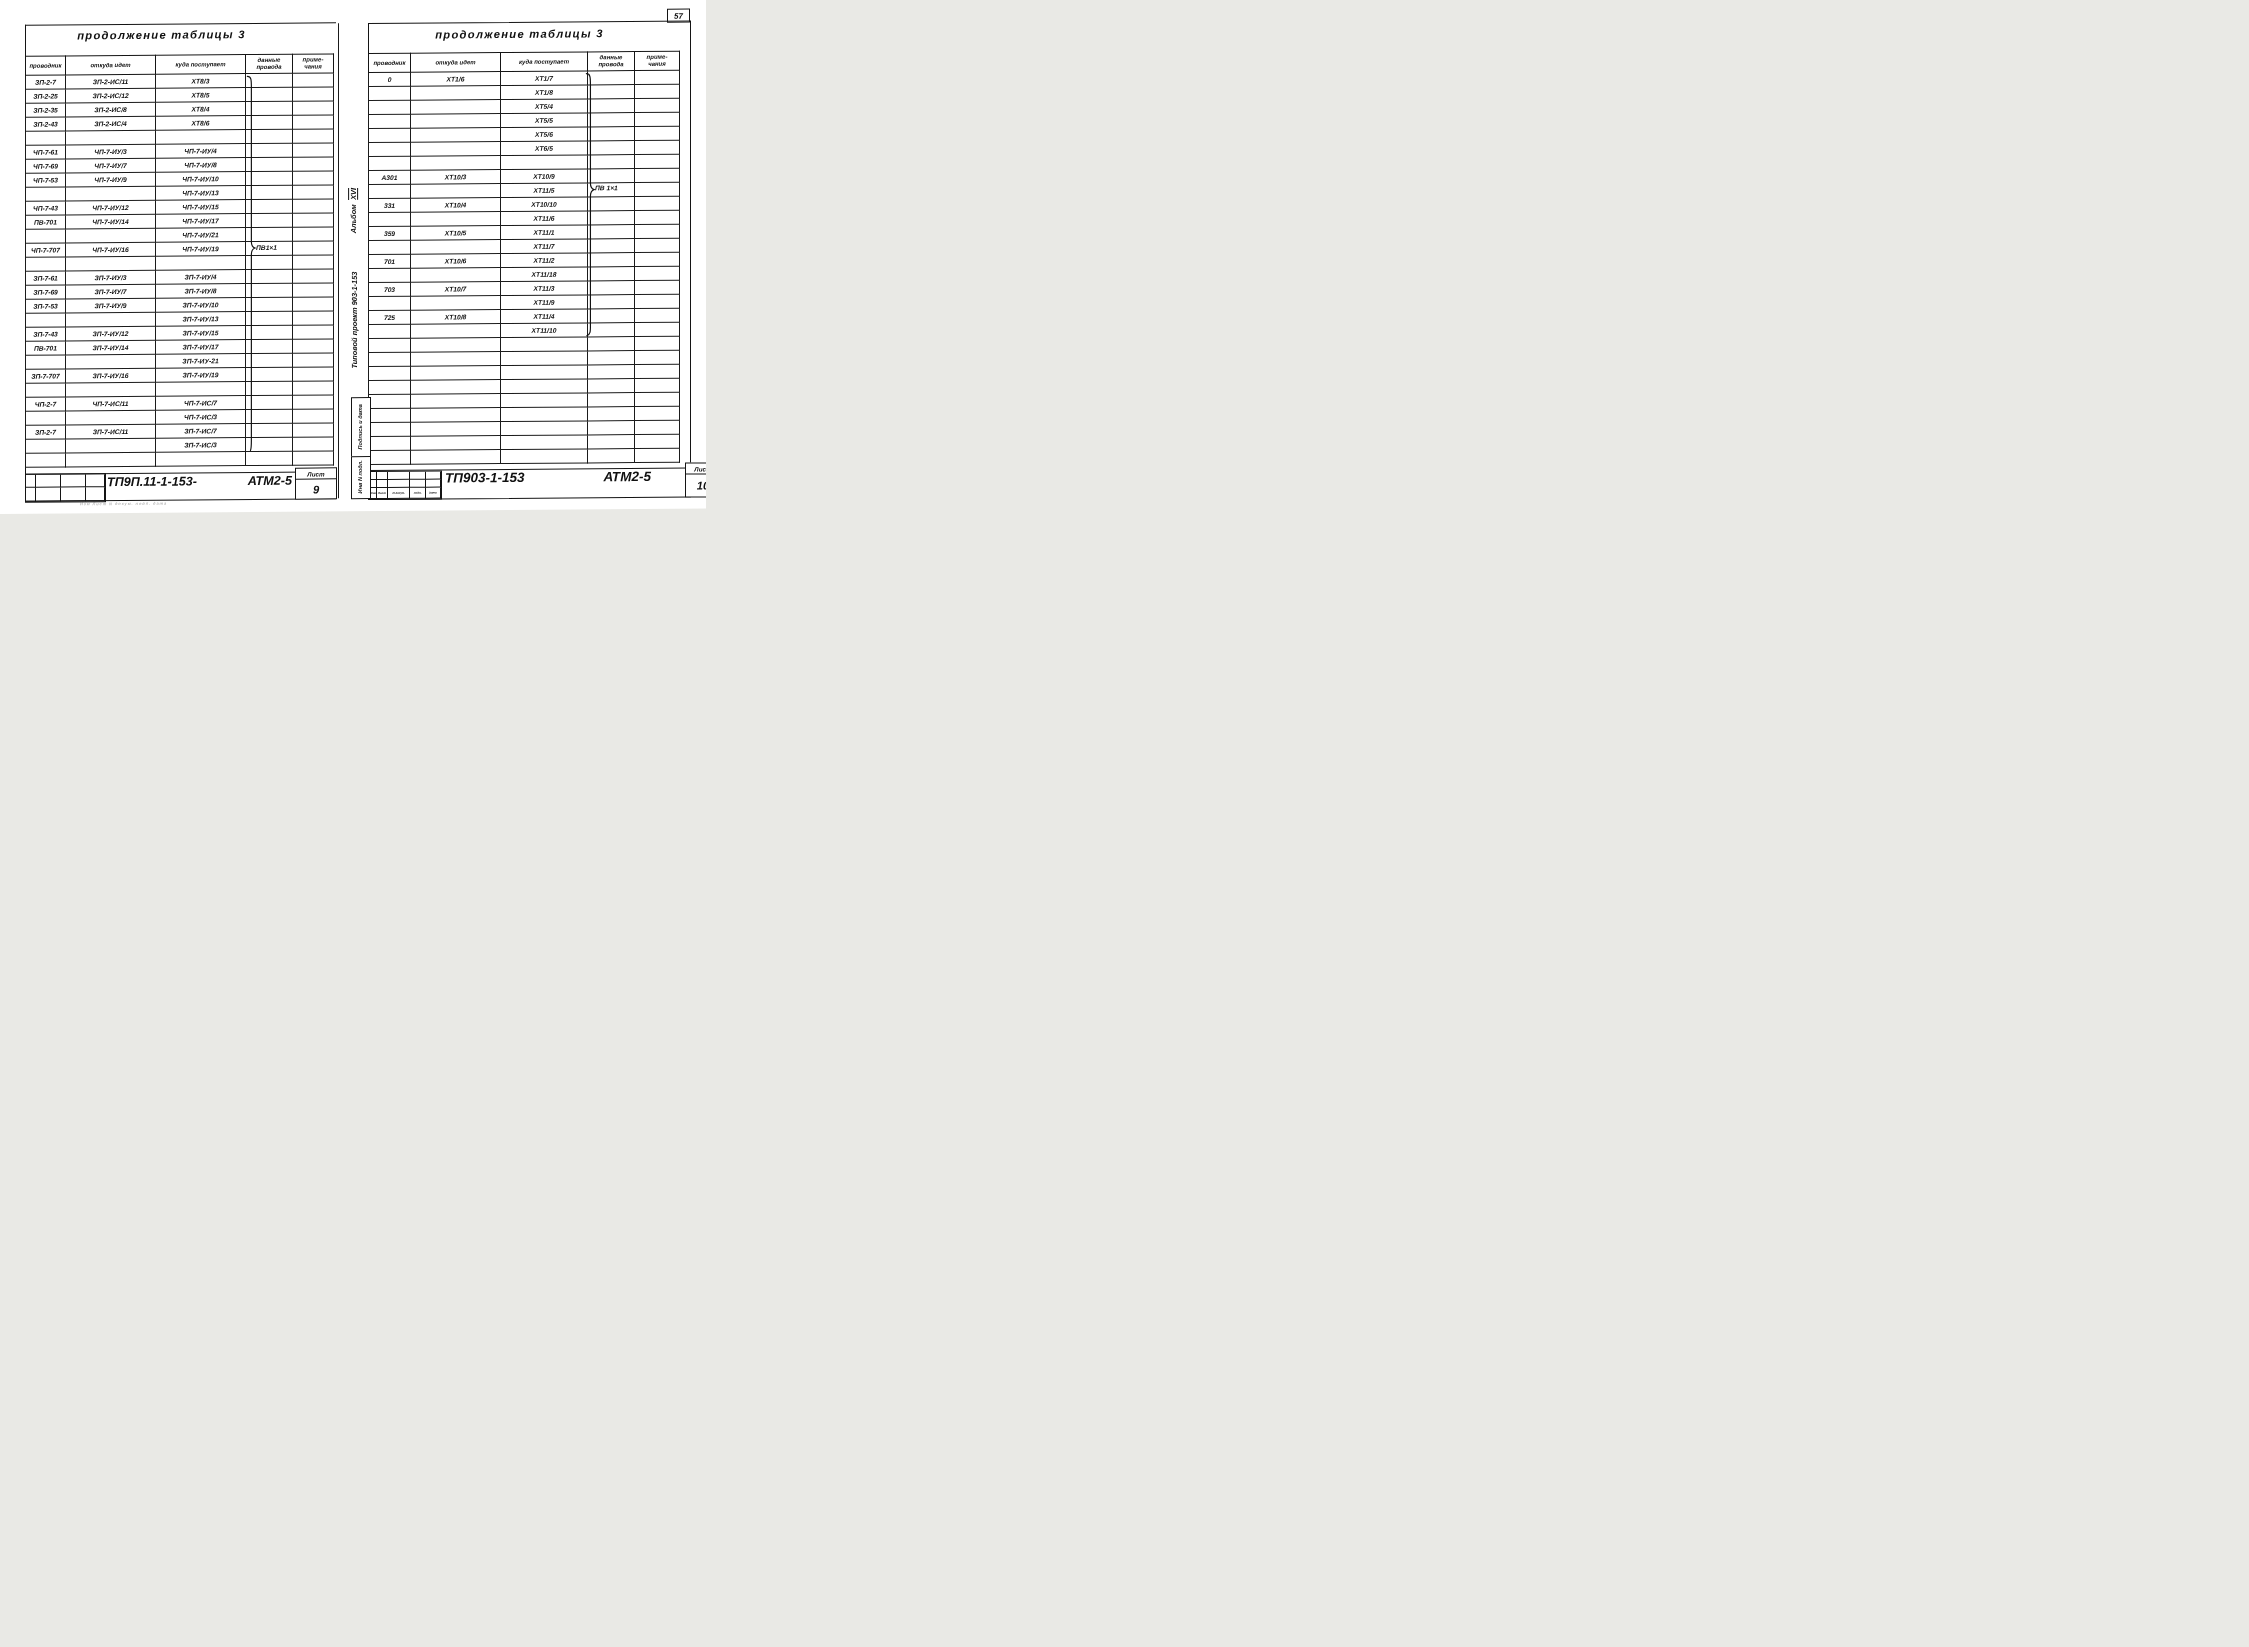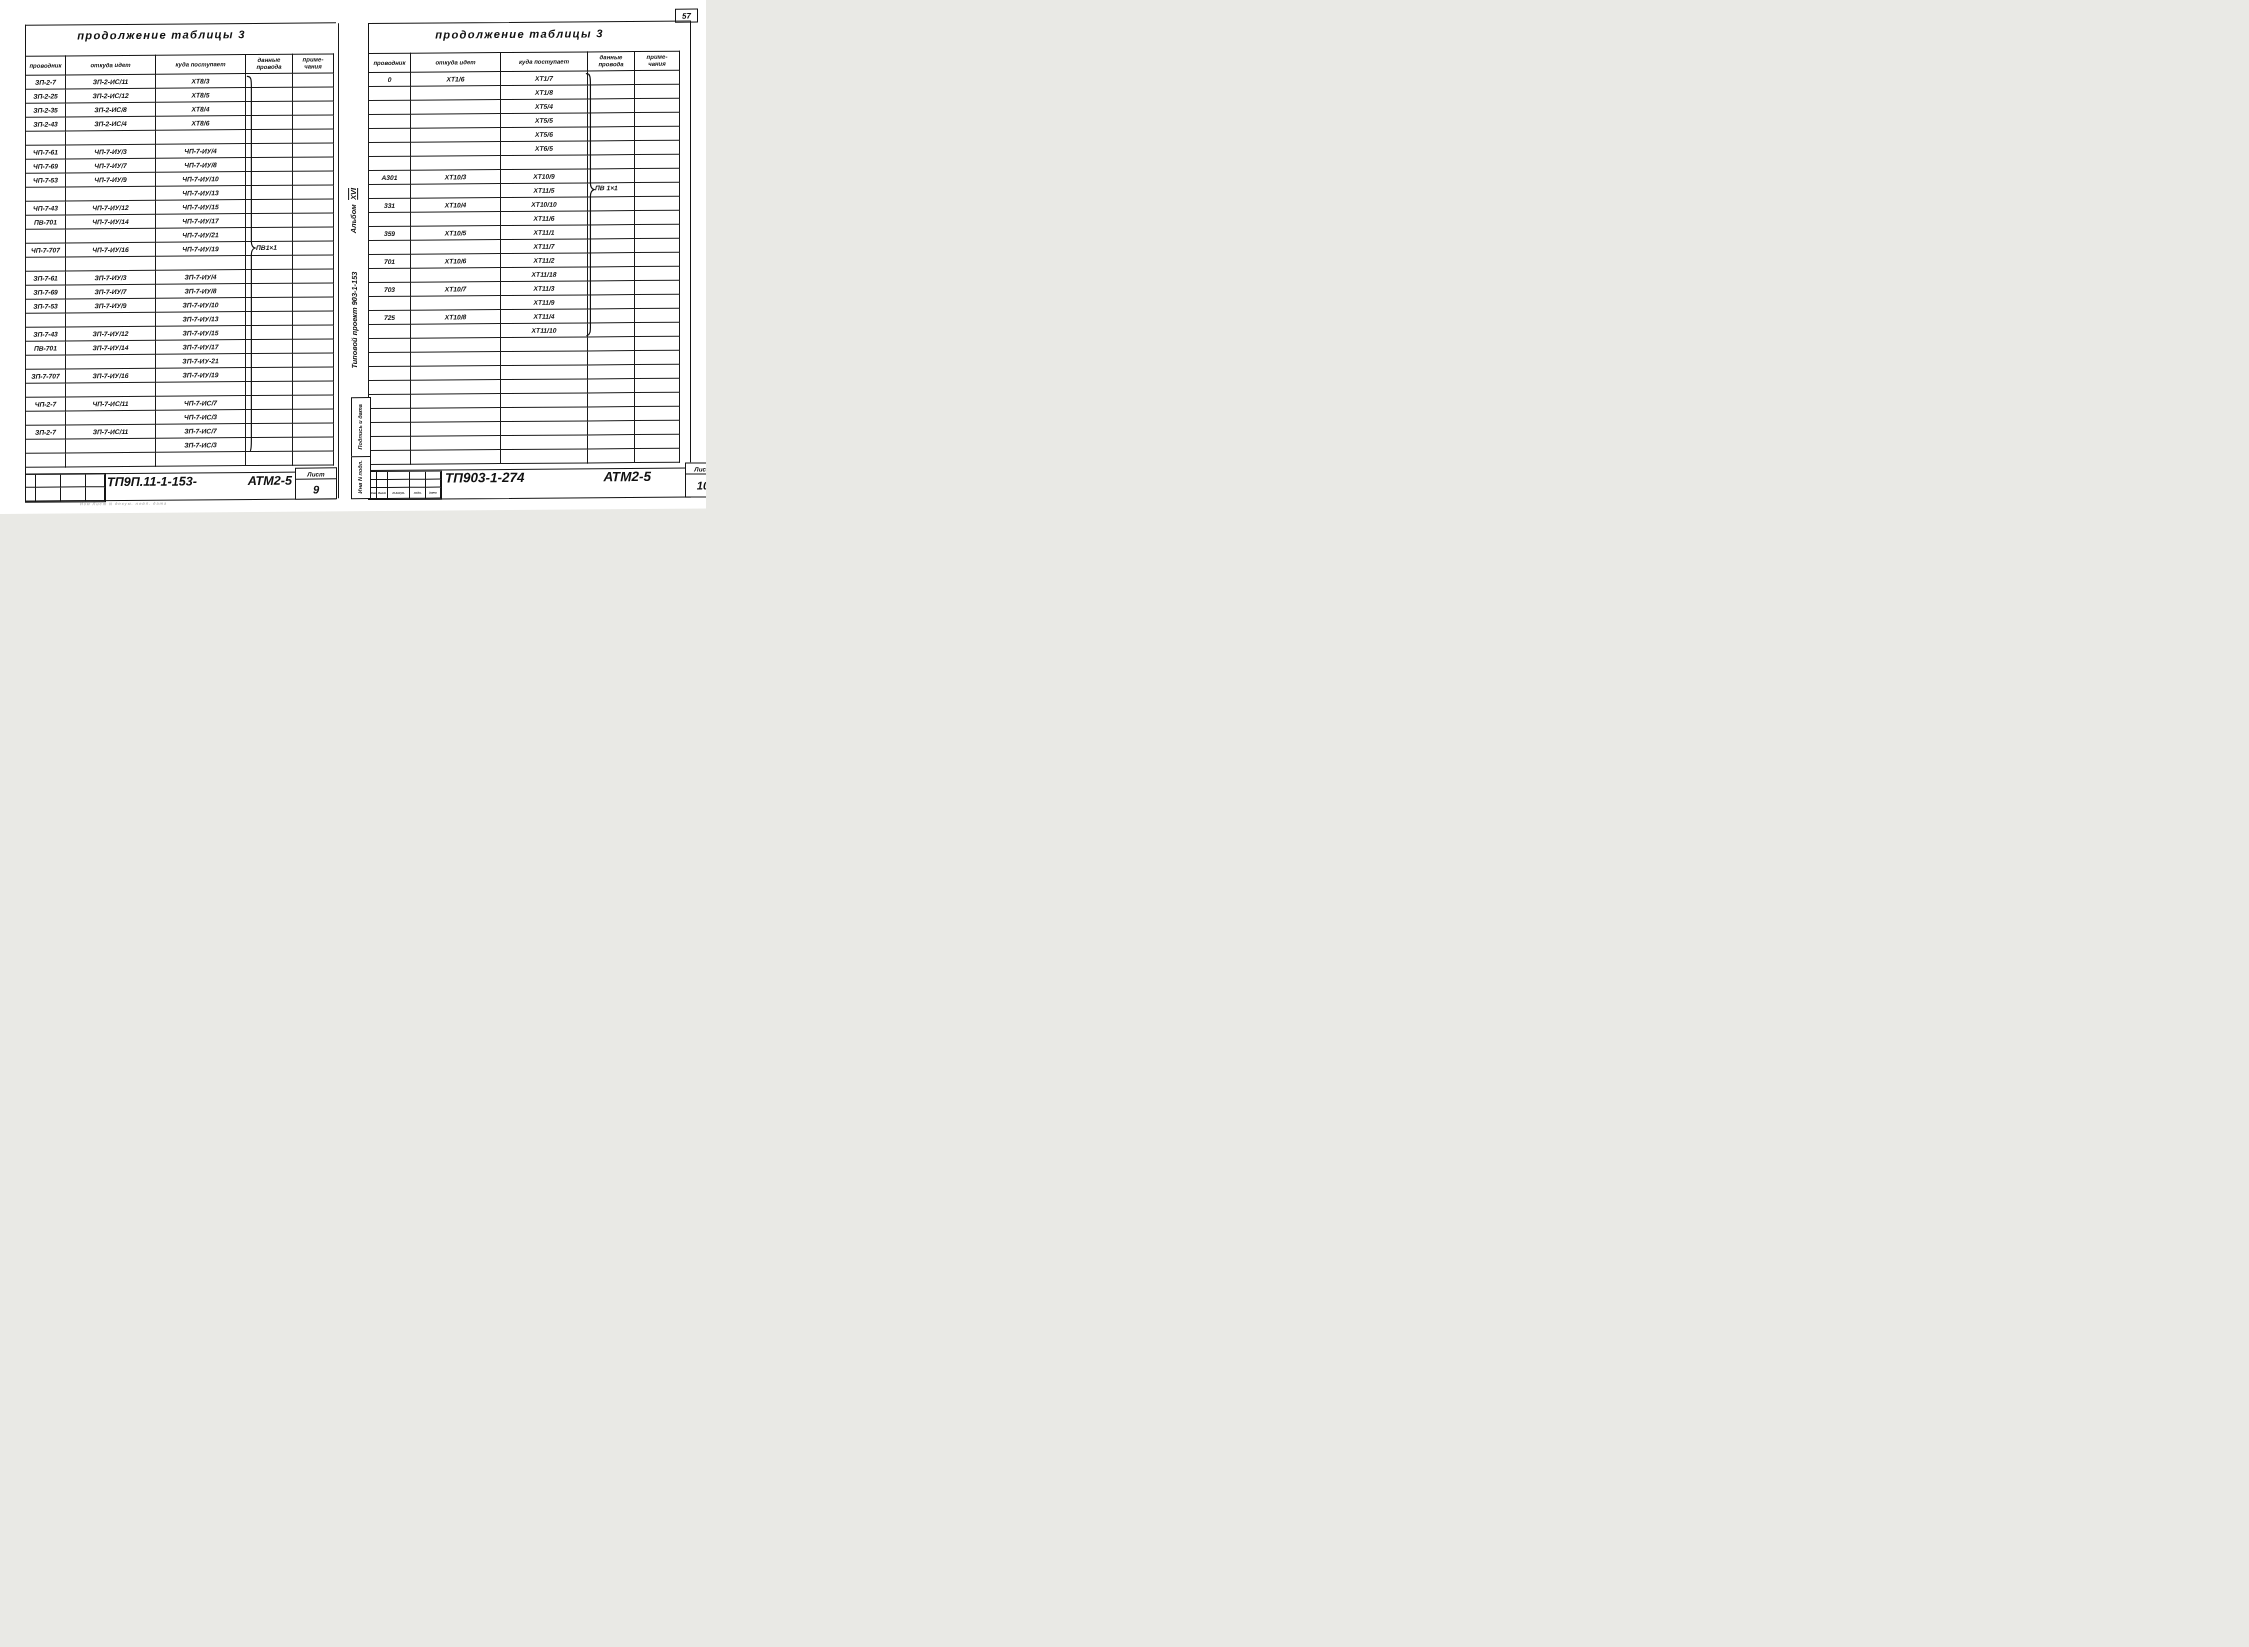--- a/index.html
+++ b/index.html
@@ -53,21 +53,21 @@
   #sheetbox-left{left:295px;top:470px;width:40px;height:30px;}
   #sheetbox-right{left:653px;top:468px;width:34px;height:33px;margin-left:32px;}
   .sheetbox .lbl{height:10.3px;border-bottom:1.1px solid #141414;display:flex;align-items:center;
     justify-content:center;font-style:italic;font-weight:bold;font-size:6.3px;}
   .sheetbox .num{flex:1;display:flex;align-items:center;justify-content:center;
     font-style:italic;font-weight:bold;font-size:11.2px;}
   .faint-row{position:absolute;left:80px;top:502px;width:135px;opacity:.32;
     font-style:italic;font-weight:bold;font-size:4px;letter-spacing:0.9px;white-space:nowrap;}
   
   .pagenum-box{position:absolute;left:667px;top:14px;width:21px;height:12px;border:1.1px solid #141414;
-    display:flex;align-items:center;justify-content:center;font-style:italic;font-weight:bold;font-size:8px;margin-left:8px;}
+    display:flex;align-items:center;justify-content:center;font-style:italic;font-weight:bold;font-size:8px;}
   
   .rot{position:absolute;transform:rotate(-90deg);display:flex;align-items:center;
     justify-content:center;gap:4.5px;font-style:italic;font-weight:bold;white-space:nowrap;}
   #strip-proj{left:278px;top:317px;width:153px;height:11.7px;font-size:7.4px;}
   #strip-album{left:320px;top:208px;width:67px;height:10.8px;font-size:7.4px;}
   #strip-album .num{text-decoration:underline overline;text-decoration-thickness:0.9px;}
   .strip-box{position:absolute;border:0.9px solid #141414;background:#fff;}
   #strip-box-sig{left:351px;top:400px;width:17.5px;height:59px;}
   #strip-box-inv{left:351px;top:459px;width:17.5px;height:41px;}
   #strip-sig-lbl{left:331px;top:426px;width:57px;height:7.2px;font-size:5.6px;}
@@ -577,21 +577,21 @@
         <span class="stamp-lbl">Н докум.</span>
       </div>
     <div>
         <span class="stamp-lbl">подп.</span>
       </div>
     <div>
         <span class="stamp-lbl">дата</span>
       </div>
   </div>
   <div class="bigcode" id="bigcode-right">
-    <span>ТП903-1-274</span>
+    <span>ТП903-1-153</span>
     <span>АТМ2-5</span>
   </div>
   <div class="sheetbox" id="sheetbox-right">
     <div class="lbl">Лист</div>
     <div class="num">10</div>
   </div>
 
   <div class="rot" id="strip-proj">
     <span>Типовой проект 903-1-153</span>
   </div>

